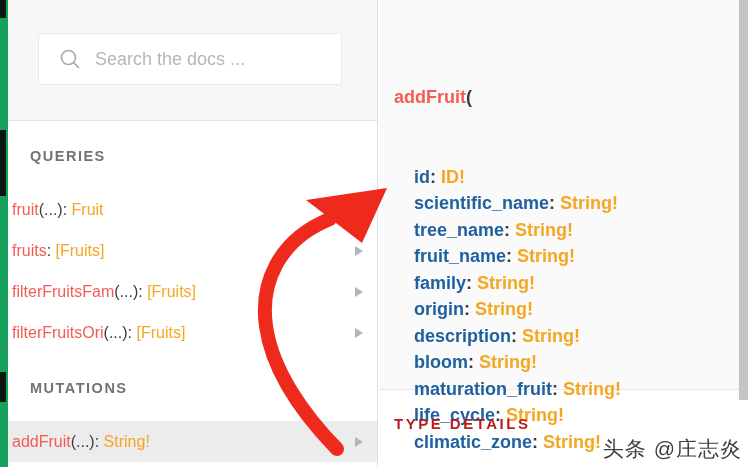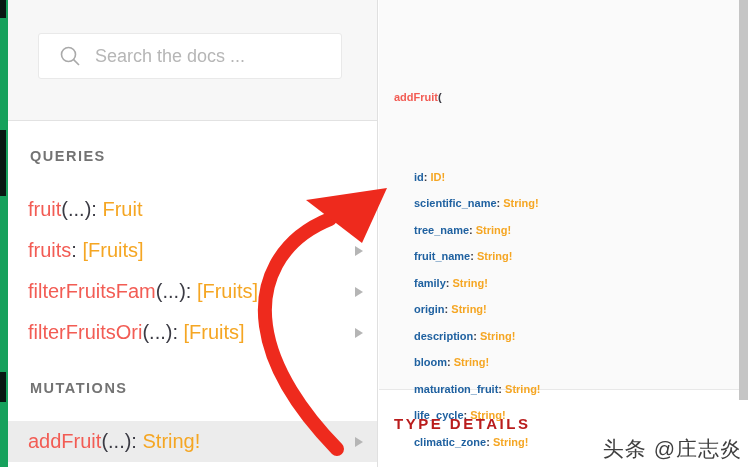--- a/index.html
+++ b/index.html
@@ -21,59 +21,59 @@
   
   #sidebar {
     position:absolute; left:8px; top:0; width:370px; height:467px;
     background:#ffffff; border-right:1px solid #e0e0e0; z-index:2;
   }
   .search-area {
     height:121px; background:#f7f7f7; border-bottom:1px solid #e2e2e2;
     position:relative;
   }
   .search-box {
-    position:absolute; left:30px; top:33px; width:304px; height:46px;
+    position:absolute; left:30px; top:33px; width:304px; height:52px;
     background:#ffffff; border:1px solid #e9e9e9; border-radius:3px;
     display:flex; align-items:center;
   }
   .search-box svg { margin-left:20px; flex:0 0 auto; }
   .search-box input {
     border:none; outline:none; background:transparent;
     font-family:inherit; font-size:18px; color:#555;
     margin-left:14px; width:230px;
   }
   .search-box input::placeholder { color:#b6b6b6; }
 
   .section-title {
     margin:26px 0 24px 22px; height:18px;
     font-size:14.5px; line-height:18px; font-weight:700;
     letter-spacing:1.5px; color:#737373;
   }
   .doc-row {
     height:41px; display:flex; align-items:center;
-    padding-left:20px; position:relative; font-size:20px; cursor:pointer;
+    padding-left:4px; position:relative; font-size:16px; cursor:pointer;
     white-space:pre;
   }
   .doc-row.selected { background:#ececec; }
   .fname { color:#f25c54; }
   .punct { color:#3b3b44; }
   .ftype { color:#f5a623; }
   .caret {
     position:absolute; right:14px; top:50%; margin-top:-5px;
     width:0; height:0;
     border-top:5px solid transparent; border-bottom:5px solid transparent;
     border-left:8px solid #b5b5b5;
   }
 
   
   #detail-panel { position:absolute; left:379px; top:0; width:369px; height:467px; background:#ffffff; z-index:2; }
   .signature {
     height:390px; background:#fafafa; border-bottom:1px solid #e8e8e8;
     padding:31px 10px 0 15px;
-    font-size:11px; line-height:26.5px; white-space:pre;
+    font-size:18px; line-height:26.5px; white-space:pre;
   }
   .sig-name { color:#f25c54; font-weight:700; }
   .arg-name { color:#1f61a0; font-weight:700; }
   .arg-type { color:#f5a623; font-weight:700; }
   .sig-punct { color:#3b3b44; font-weight:700; }
   .arg-lines { padding-left:20px; }
   .type-details-title {
     margin:25px 0 0 15px; font-size:15px; font-weight:700;
     letter-spacing:2.5px; color:#b91c1c;
   }

